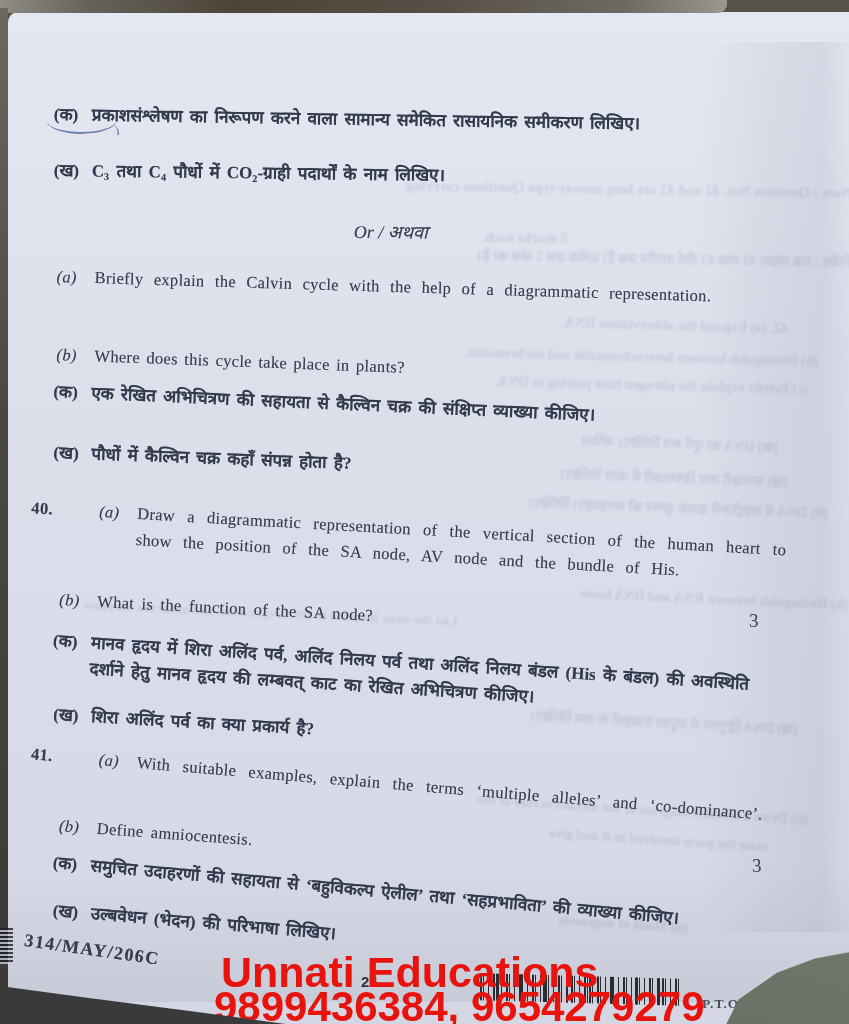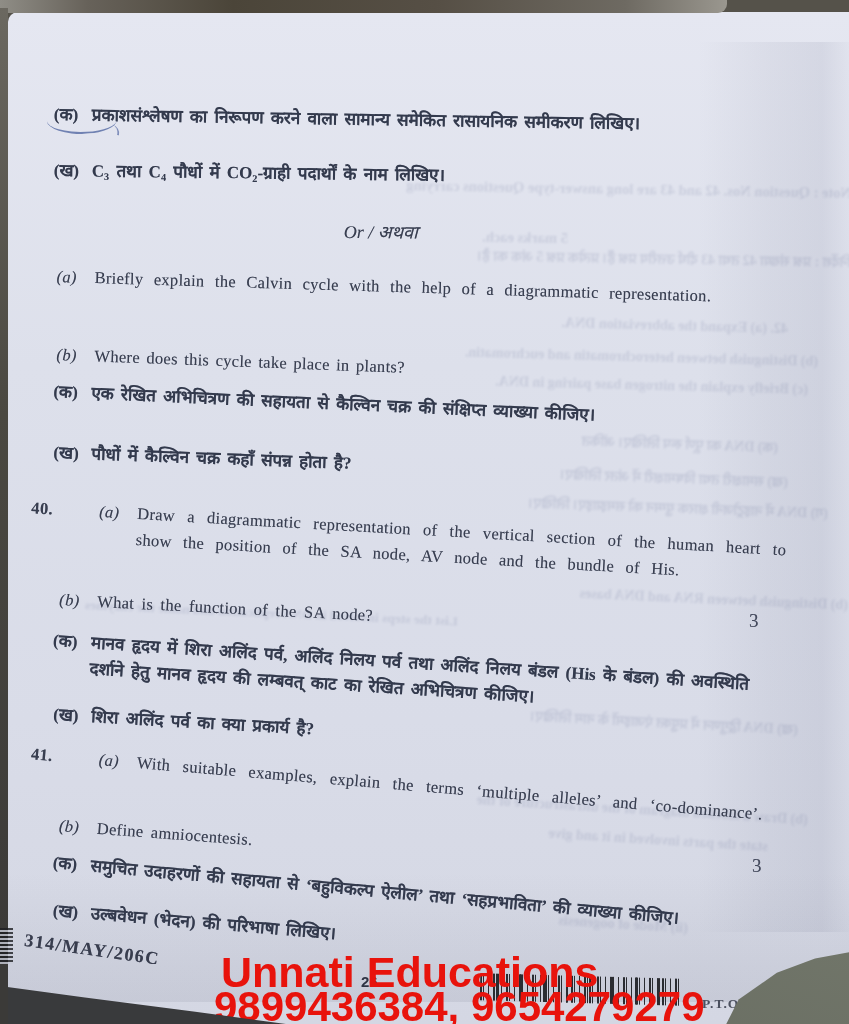--- a/index.html
+++ b/index.html
@@ -136,21 +136,21 @@
 
     <div class="pen-mark"></div>
 
     <div class="qblock hi" style="left:46px;top:90px;width:686px;transform:rotate(0.9deg);">
       <span class="qlabel">(क)</span><span>प्रकाशसंश्लेषण का निरूपण करने वाला सामान्य समेकित रासायनिक समीकरण लिखिए।</span>
     </div>
     <div class="qblock hi" style="left:46px;top:146px;width:686px;transform:rotate(0.7deg);">
       <span class="qlabel">(ख)</span><span>C₃ तथा C₄ पौधों में CO₂-ग्राही पदार्थों के नाम लिखिए।</span>
     </div>
 
-    <div class="divider" style="left:336px;top:207px;transform:rotate(0.5deg);">Or / अथवा</div>
+    <div class="divider" style="left:346px;top:207px;transform:rotate(0.5deg);">Or / अथवा</div>
 
     <div class="qblock en just" style="left:49px;top:252px;width:662px;transform:rotate(1.7deg);word-spacing:6px;">
       <span class="qlabel">(a)</span><span>Briefly explain the Calvin cycle with the help of a diagrammatic representation.</span>
     </div>
     <div class="qblock en" style="left:49px;top:330px;width:662px;transform:rotate(2.1deg);word-spacing:2px;">
       <span class="qlabel">(b)</span><span>Where does this cycle take place in plants?</span>
     </div>
     <div class="qblock hi" style="left:46px;top:367px;width:700px;transform:rotate(2.5deg);">
       <span class="qlabel">(क)</span><span>एक रेखित अभिचित्रण की सहायता से कैल्विन चक्र की संक्षिप्त व्याख्या कीजिए।</span>
     </div>

